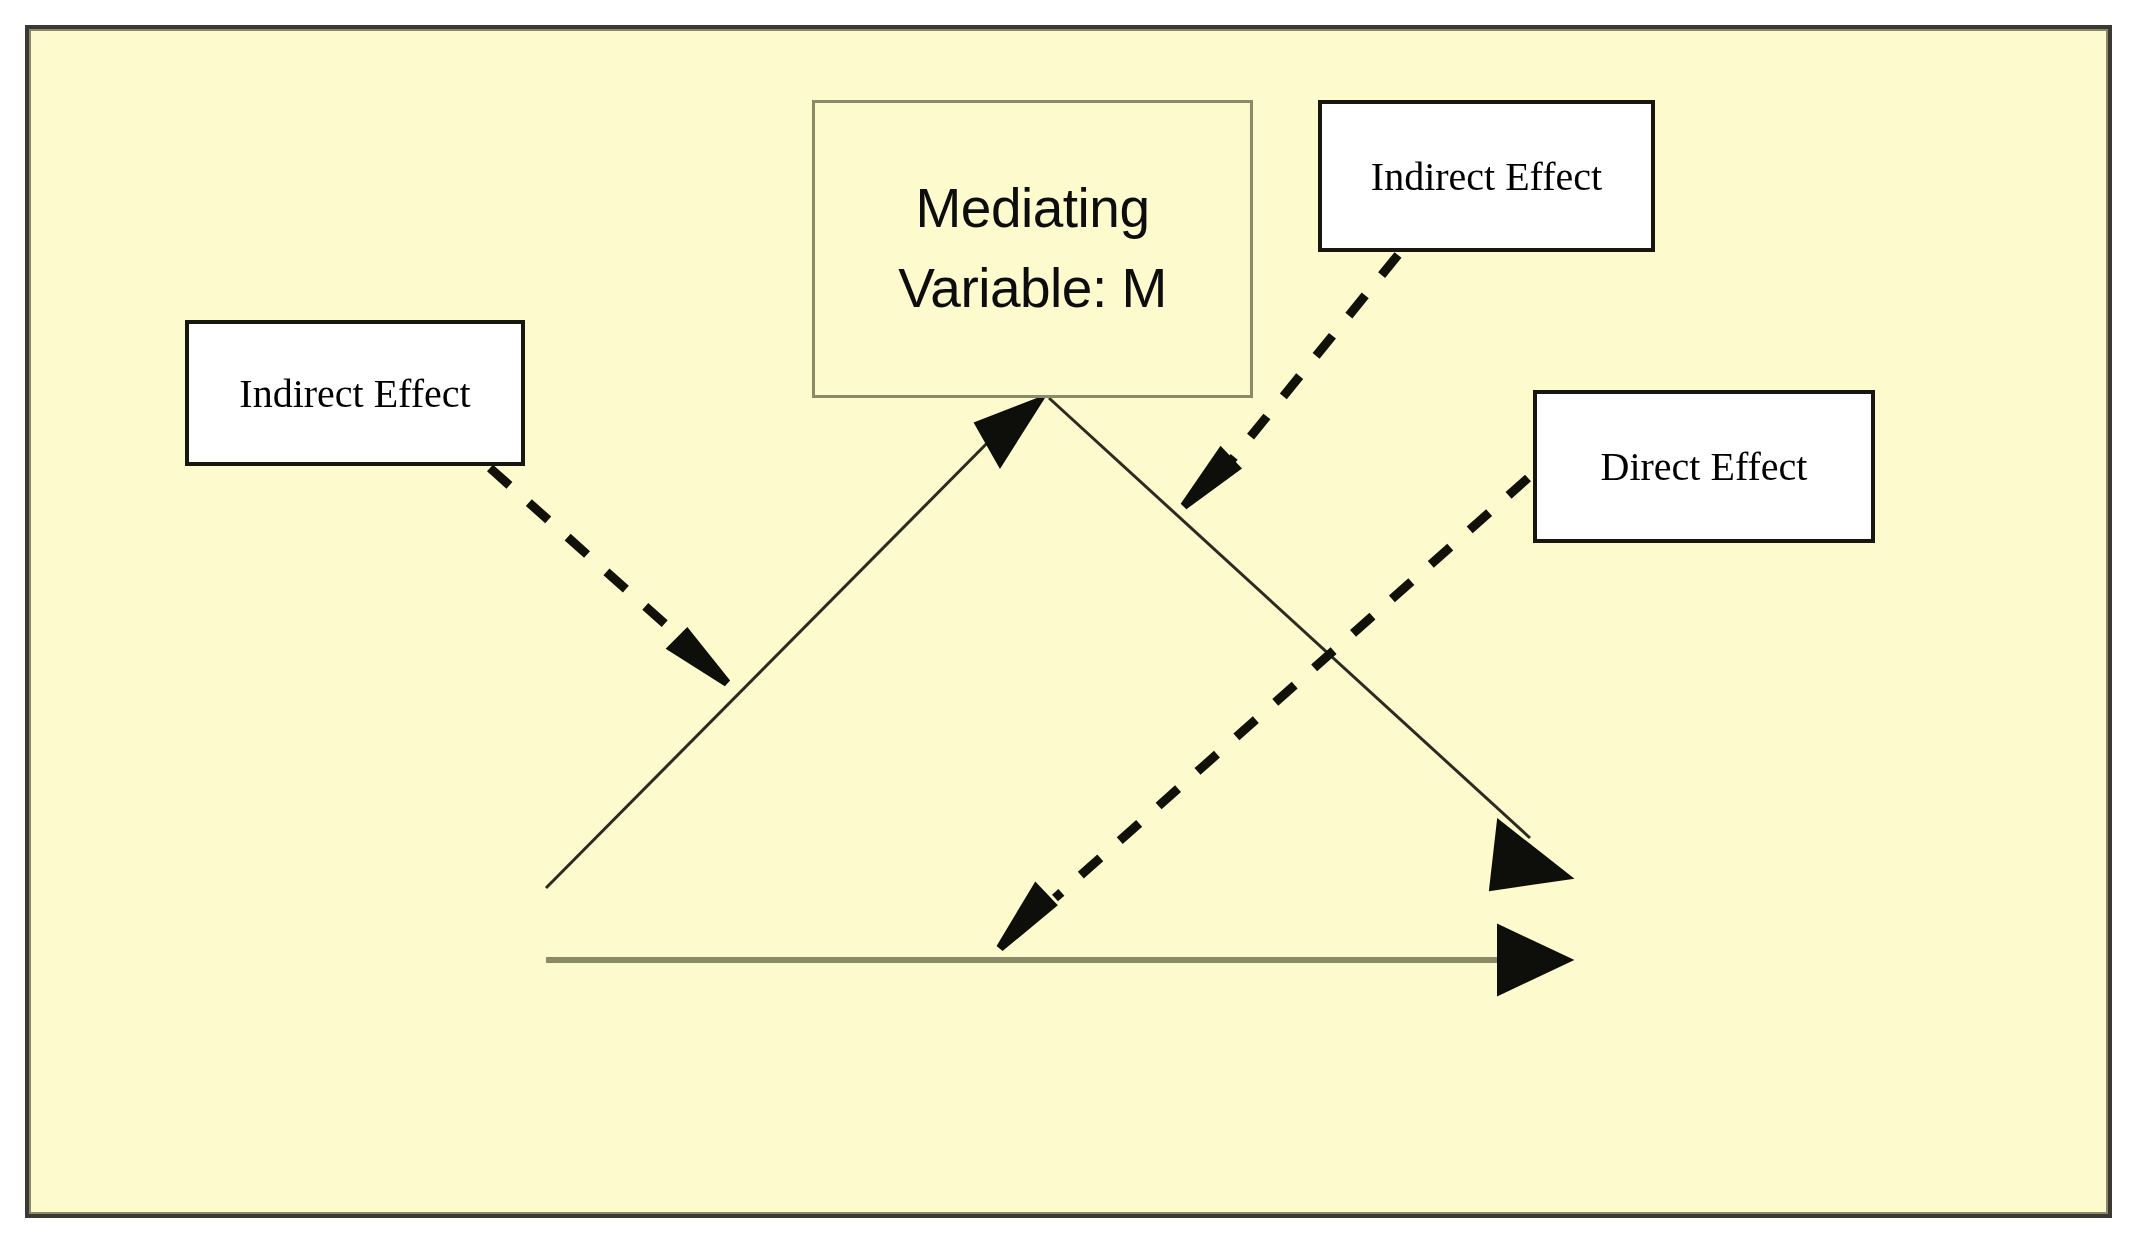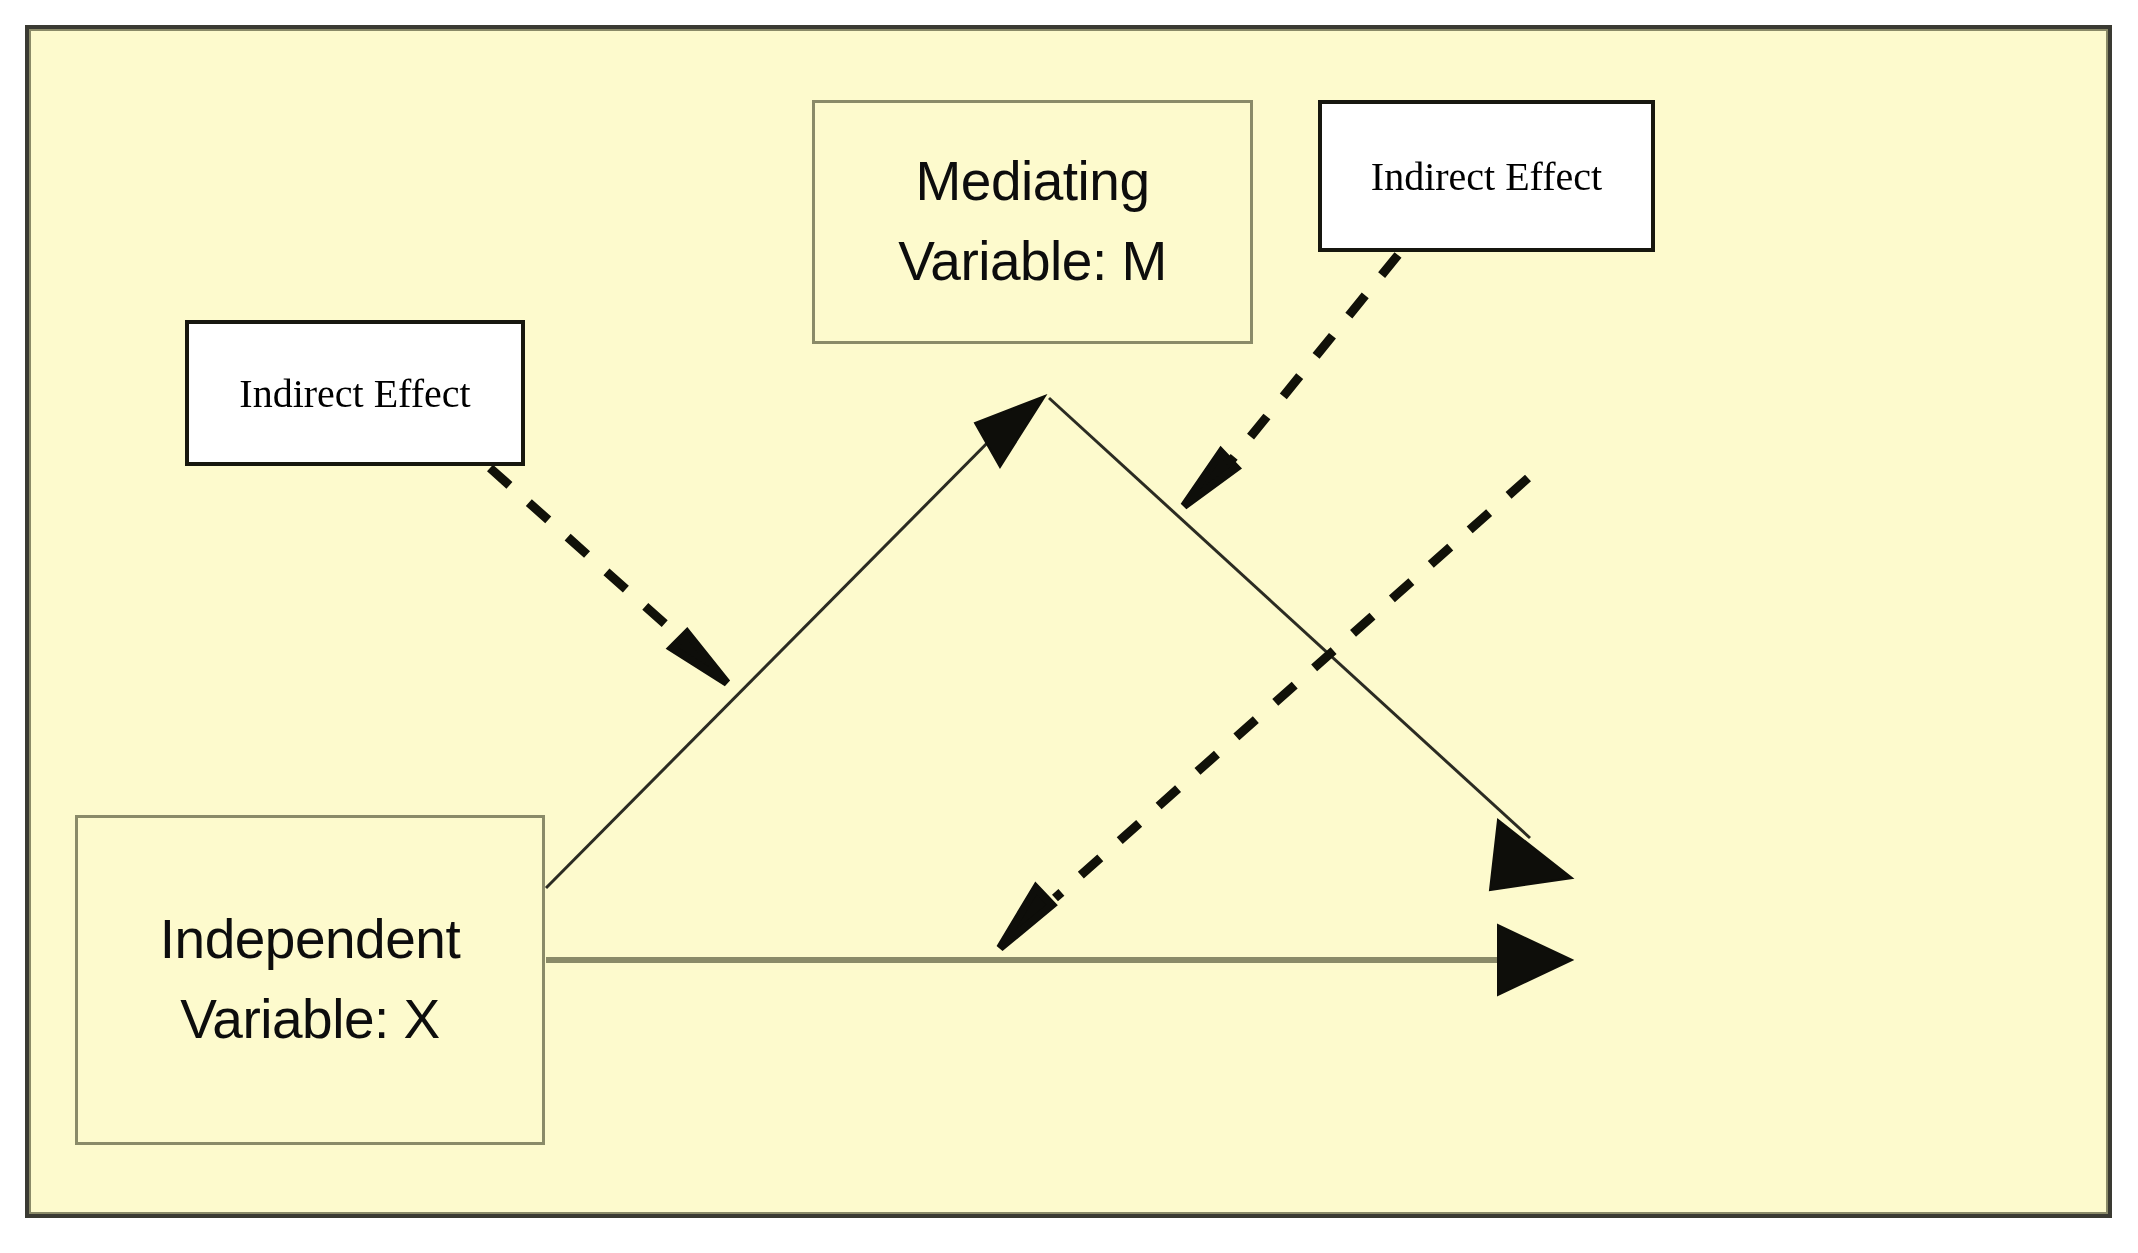--- a/index.html
+++ b/index.html
@@ -68,21 +68,21 @@
     box-sizing: border-box;
     display: flex;
     align-items: center;
     justify-content: center;
     font-family: "Liberation Serif", serif;
     color: #000000;
     font-size: 40px;
     text-align: center;
     white-space: nowrap;
   }
-  #node-mediating { left: 812px; top: 100px; width: 441px; height: 244px; }
+  #node-mediating { left: 812px; top: 100px; width: 441px; height: 298px; }
   #node-independent { left: 75px; top: 815px; width: 470px; height: 330px; }
   #node-dependent { left: 1570px; top: 805px; width: 505px; height: 340px; }
   #label-indirect-left { left: 185px; top: 320px; width: 340px; height: 146px; }
   #label-indirect-top { left: 1318px; top: 100px; width: 337px; height: 152px; }
   #label-direct { left: 1533px; top: 390px; width: 342px; height: 153px; }
 </style>
 </head>
 <body>
 
 <div id="canvas">
@@ -121,28 +121,27 @@
       <polygon points="1000,948 1052,905 1036,888" fill="#0e0e0a" stroke="#0e0e0a" stroke-width="8" stroke-linejoin="miter"></polygon>
     </g>
 
   </svg>
 
   <div class="node-box" id="node-mediating">
     <span class="ln">Mediating</span>
     <span class="ln">Variable: M</span>
   </div>
 
-  <div class="node-box" id="node-independent">
-    <span class="ln">Independent</span>
-    <span class="ln">Variable: X</span>
-  </div>
 
 
   <div class="label-box" id="label-indirect-left">
     <span>Indirect Effect</span>
   </div>
 
   <div class="label-box" id="label-indirect-top">
     <span>Indirect Effect</span>
   </div>
 
+  <div class="label-box" id="label-direct">
+    <span>Direct Effect</span>
+  </div>
 
 </div>
 
 </body></html>

